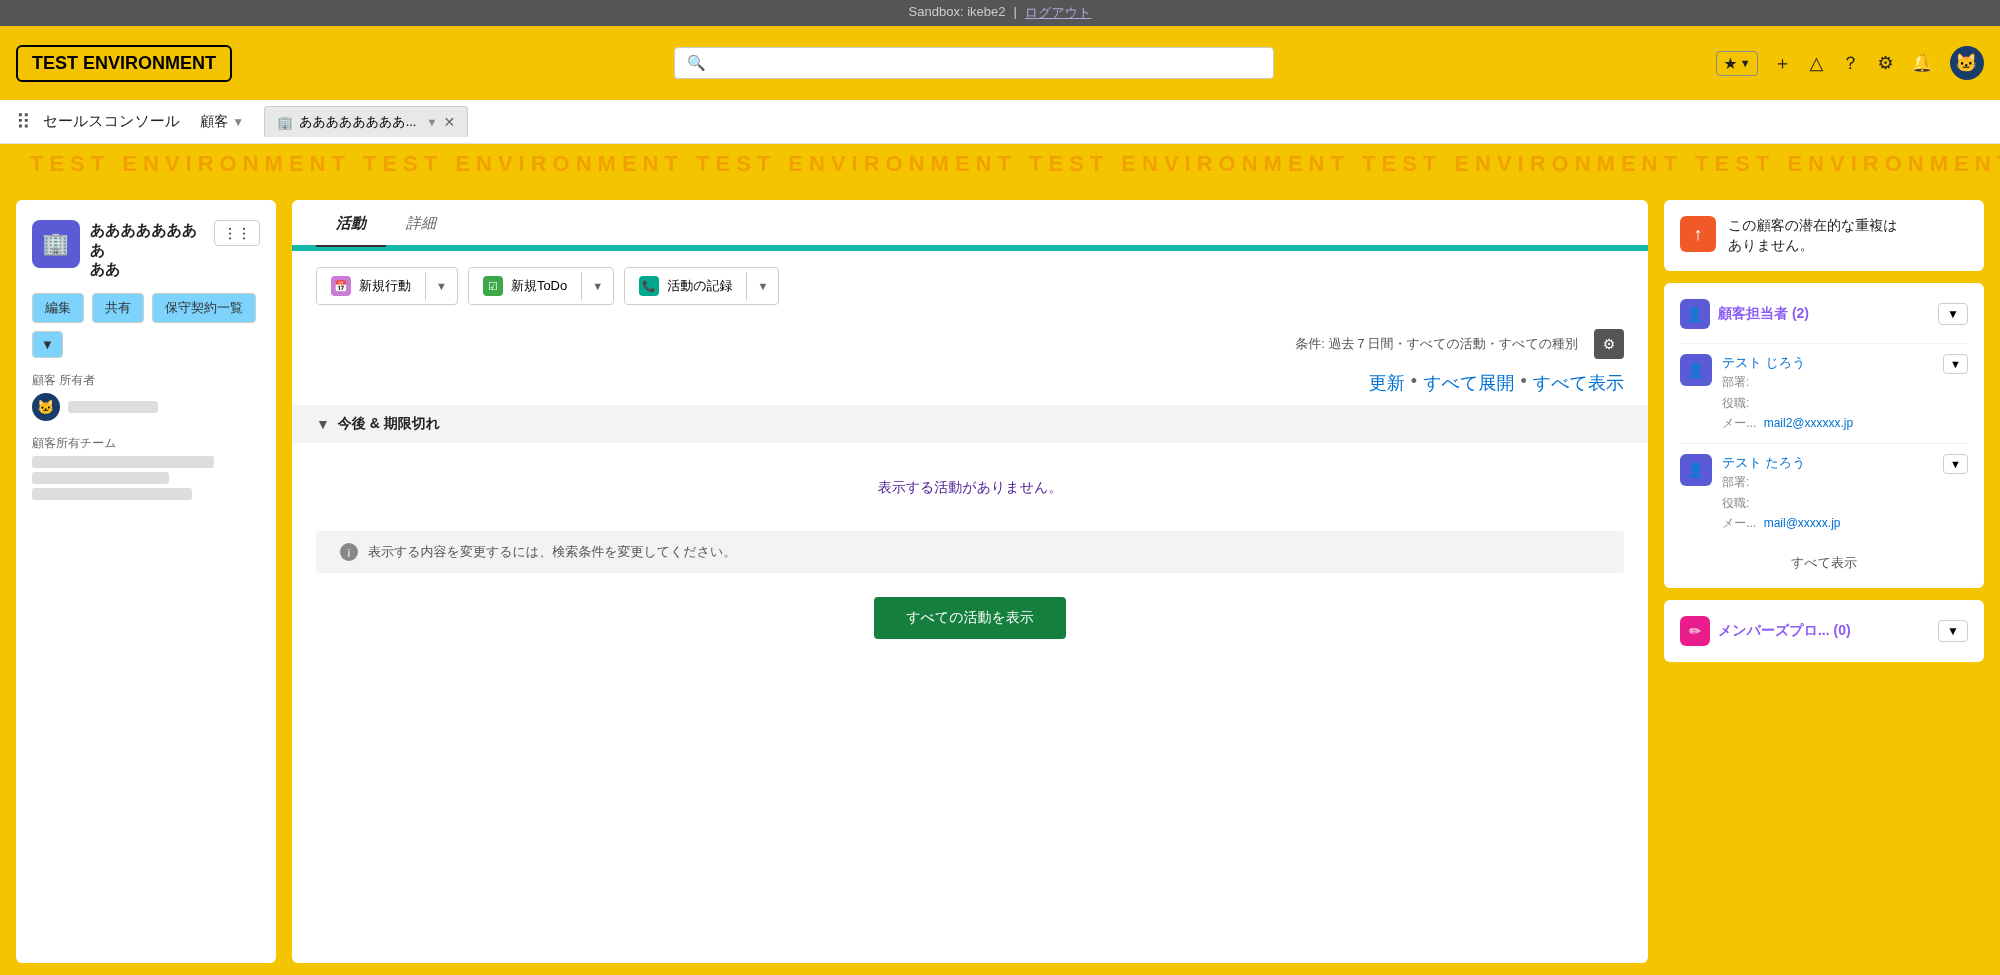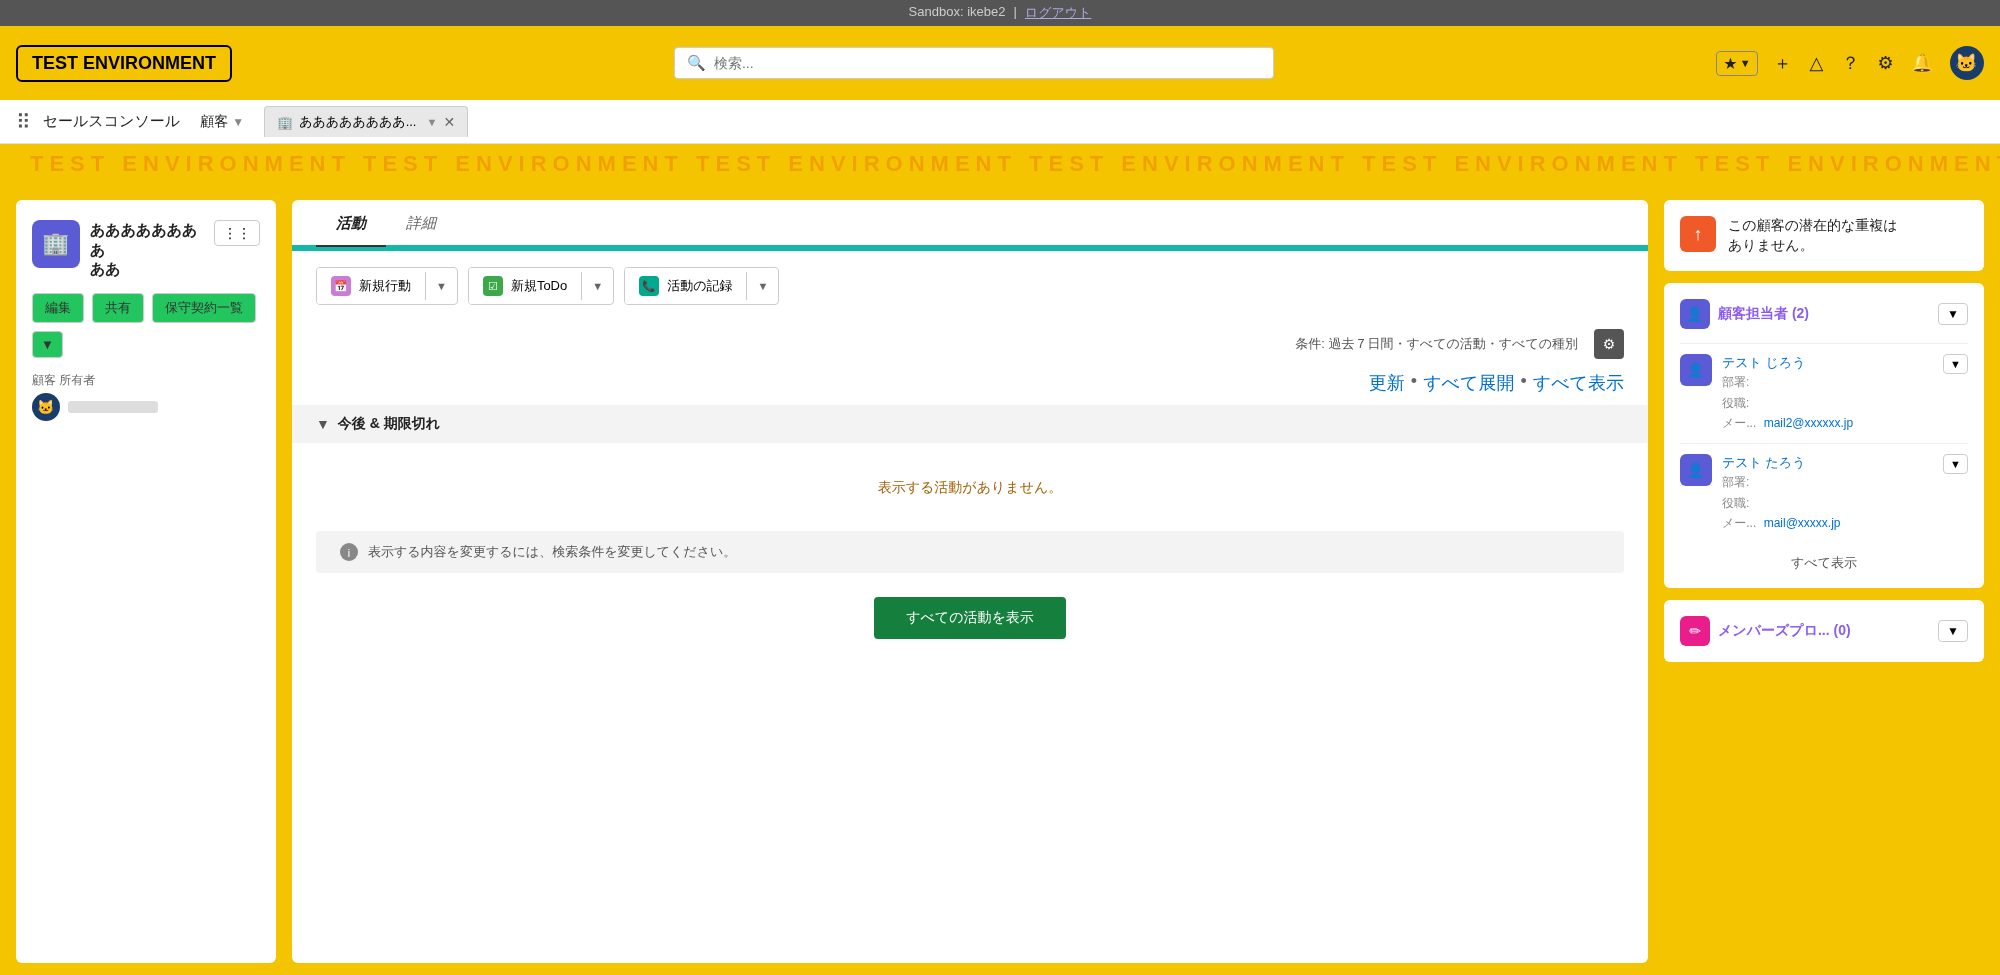--- a/index.html
+++ b/index.html
@@ -212,21 +212,21 @@
       cursor: pointer;
       font-size: 14px;
     }
     .action-buttons {
       display: flex;
       gap: 8px;
       flex-wrap: wrap;
     }
     .action-btn {
       border: 1px solid #ccc;
-      background: #22c55e;
+      background: #7dd3fc;
       border-radius: 4px;
       padding: 5px 12px;
       font-size: 13px;
       cursor: pointer;
       color: #333;
     }
     .action-btn.dropdown {
       padding: 5px 8px;
     }
     .owner-label {
@@ -396,21 +396,21 @@
       padding: 10px 24px;
       font-size: 14px;
       font-weight: 600;
       color: #222;
     }
     .section-header .chevron { color: #555; cursor: pointer; }
 
     .empty-activity {
       padding: 30px 24px;
       text-align: center;
-      color: #a16207;
+      color: #4c1d95;
       font-size: 14px;
       line-height: 2;
     }
 
     .info-bar {
       background: #f3f3f3;
       padding: 12px 24px;
       display: flex;
       align-items: center;
       gap: 10px;
@@ -576,21 +576,20 @@
   <span>|</span>
   <a>ログアウト</a>
 </div>
 
 <div class="header">
   <div class="logo-box">TEST ENVIRONMENT</div>
 
   <div style="flex:1; display:flex; justify-content:center;">
     <div class="search-bar">
       <span style="color:#888; font-size:15px;">🔍</span>
-      <input type="text" placeholder="検索..." style="">
     </div>
   </div>
 
   <div class="right-icons">
     <button class="star-btn icon-btn">
       <span>★</span>
       <span style="font-size:11px;">▼</span>
     </button>
     <button class="icon-btn">＋</button>
     <button class="icon-btn">△</button>
@@ -647,20 +646,26 @@
     <div>
       <div class="owner-label">顧客 所有者</div>
       <div style="display:flex; align-items:center; gap:8px;">
         <div class="owner-avatar">
           <span>🐱</span>
         </div>
         <span class="owner-name-blurred"></span>
       </div>
     </div>
 
+    <div>
+      <div class="team-label">顧客所有チーム</div>
+      <div class="blurred-row" style="width:80%;"></div>
+      <div class="blurred-row" style="width:60%;"></div>
+      <div class="blurred-row" style="width:70%;"></div>
+    </div>
   </div>
 
   <div class="center-panel">
 
     <div class="tabs">
       <div class="tab active">活動</div>
       <div class="tab">詳細</div>
     </div>
 
     <div class="activity-toolbar">

